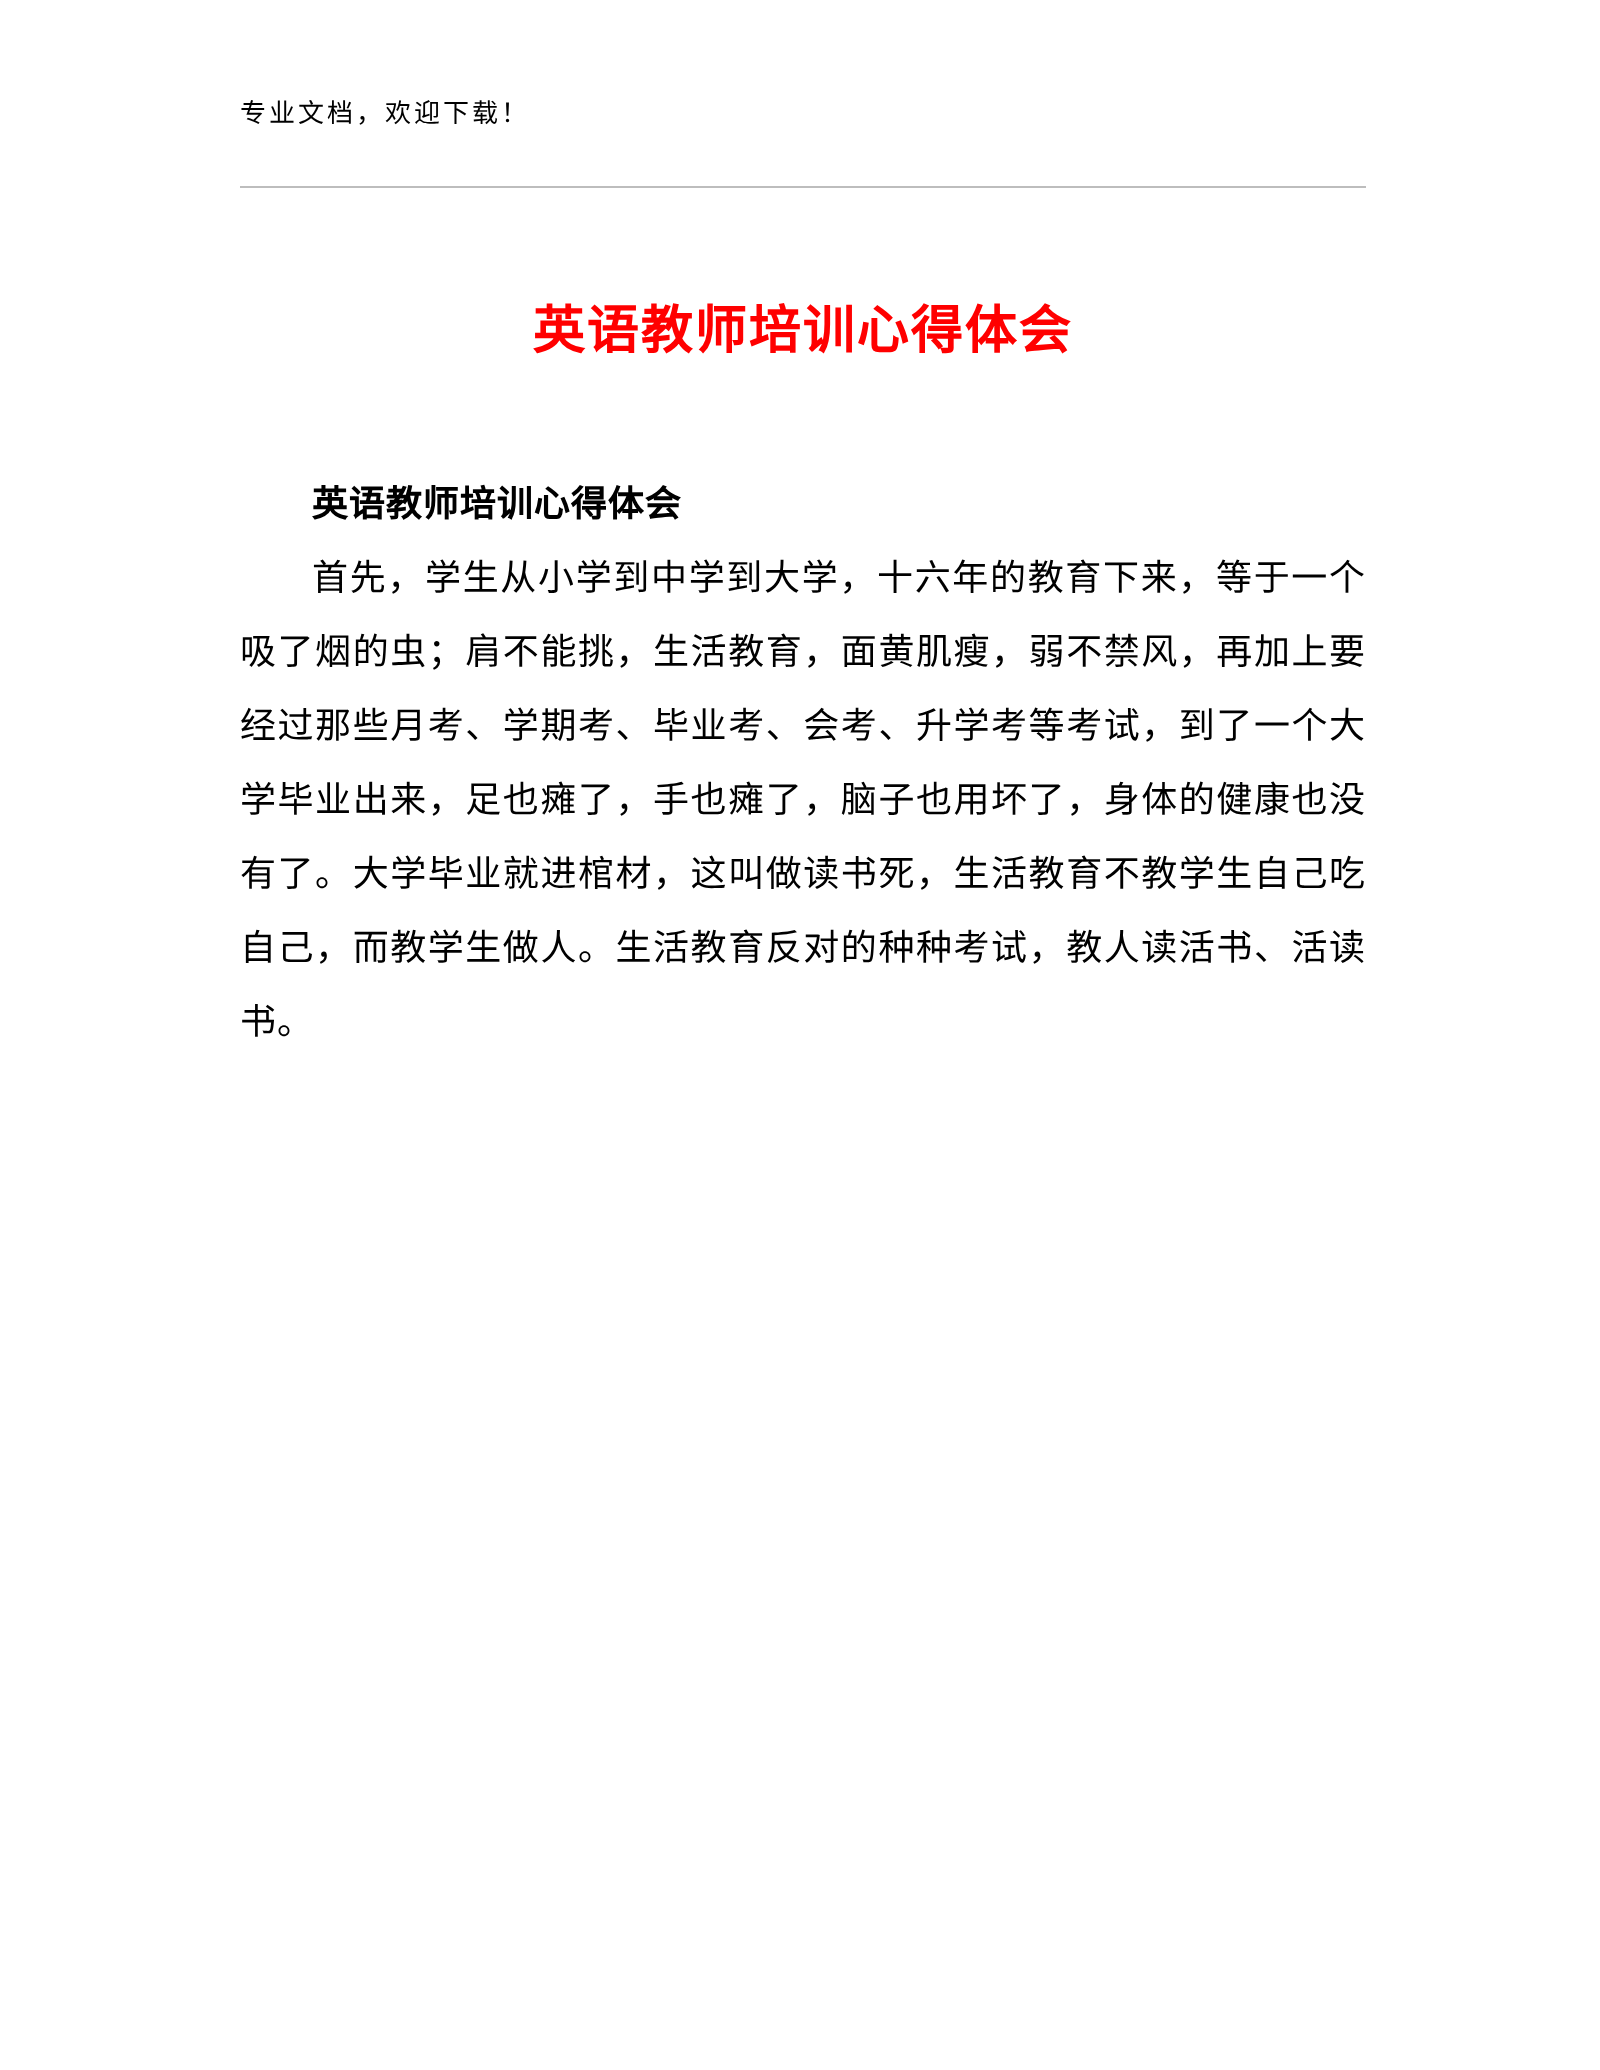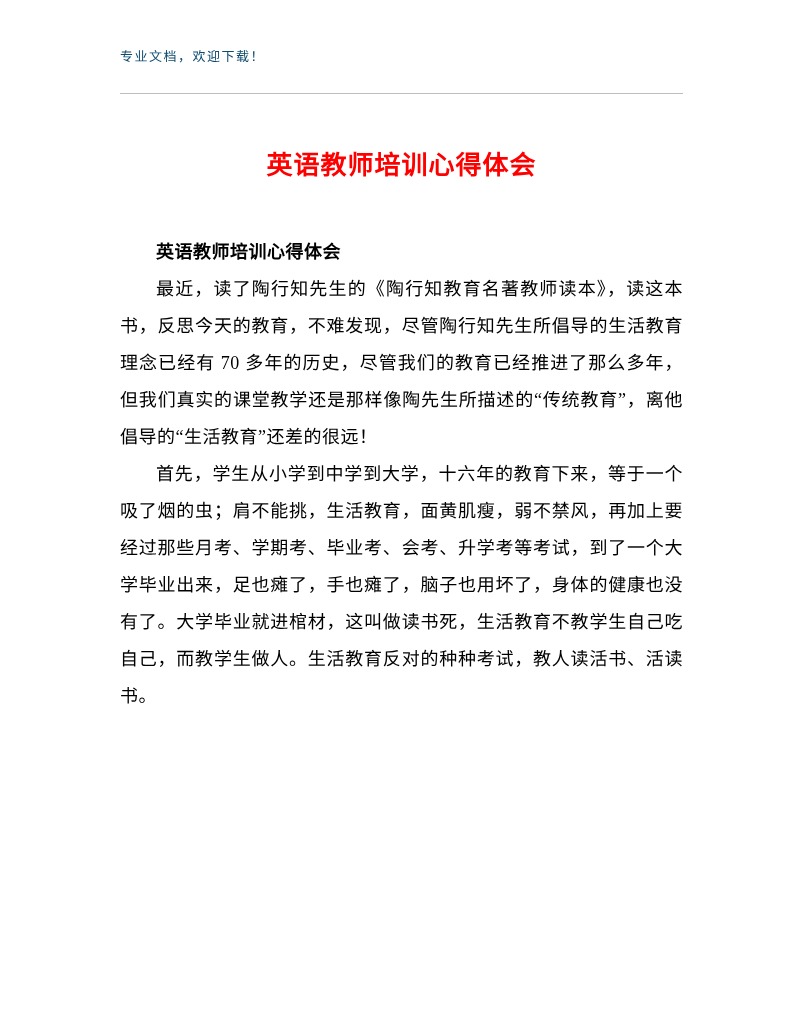--- a/index.html
+++ b/index.html
@@ -13,21 +13,21 @@
   }
   .page {
     width: 800px;
     height: 1035px;
     padding: 46px 117px 0 120px;
     background: #ffffff;
     overflow: hidden;
   }
   .header-note {
     font-size: 13px;
-    color: #0c4a6e;
+    color: #000000;
     letter-spacing: 1.5px;
   }
   .divider {
     border: none;
     border-top: 1px solid #bdbdbd;
     height: 0;
     margin-top: 28px;
   }
   .doc-title {
     margin-top: 50px;
@@ -63,17 +63,16 @@
 
   <div class="header-note">专业文档，欢迎下载！</div>
 
   <hr class="divider">
 
   <h1 class="doc-title" style="color: rgb(255, 0, 0);">英语教师培训心得体会</h1>
 
   <h2 class="section-heading">英语教师培训心得体会</h2>
 
   <div class="body-text">
-    <p>最近，读了陶行知先生的《陶行知教育名著教师读本》，读这本书，反思今天的教育，不难发现，尽管陶行知先生所倡导的生活教育理念已经有 70 多年的历史，尽管我们的教育已经推进了那么多年，但我们真实的课堂教学还是那样像陶先生所描述的“传统教育”，离他倡导的“生活教育”还差的很远！</p>
     <p>首先，学生从小学到中学到大学，十六年的教育下来，等于一个吸了烟的虫；肩不能挑，生活教育，面黄肌瘦，弱不禁风，再加上要经过那些月考、学期考、毕业考、会考、升学考等考试，到了一个大学毕业出来，足也瘫了，手也瘫了，脑子也用坏了，身体的健康也没有了。大学毕业就进棺材，这叫做读书死，生活教育不教学生自己吃自己，而教学生做人。生活教育反对的种种考试，教人读活书、活读书。</p>
   </div>
 
 </div>
 
 </body></html>

